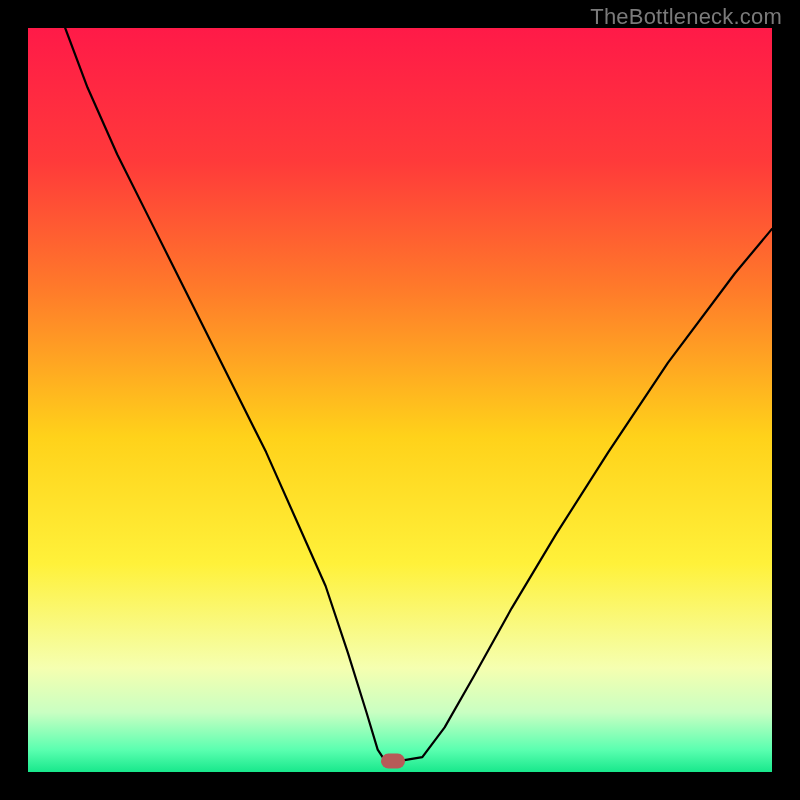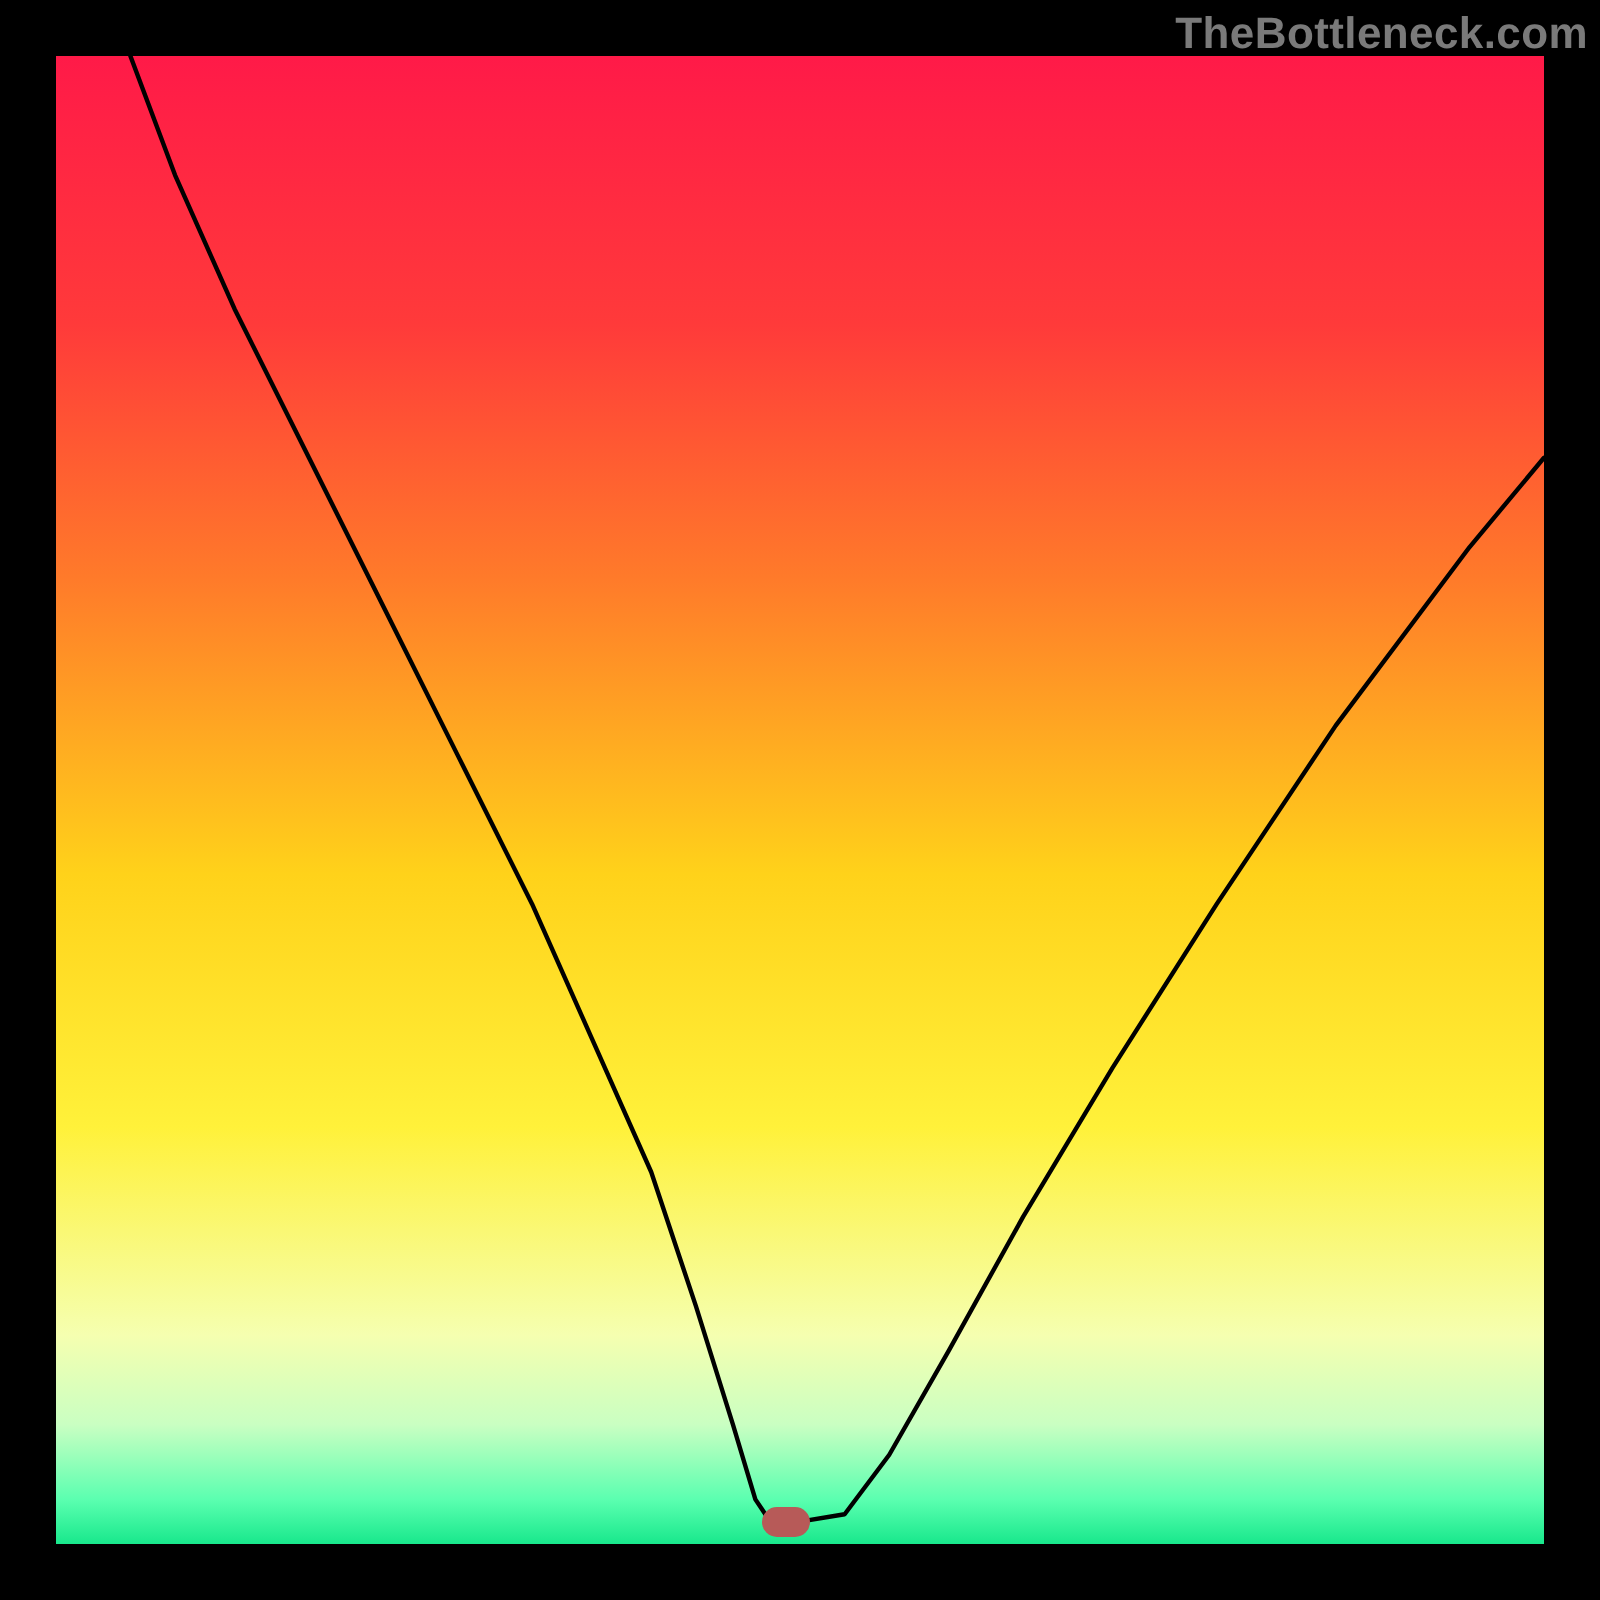--- a/index.html
+++ b/index.html
@@ -13,24 +13,24 @@
   }
   .frame {
     position: relative;
     width: 800px;
     height: 800px;
     background: #000;
   }
   .watermark {
     position: absolute;
     top: 4px;
-    right: 6px;
+    right: 18px;
     color: #7a7a7a;
     font-size: 22px;
-    font-weight: 700;
+    font-weight: 400;
     letter-spacing: 0.2px;
     z-index: 5;
   }
   .plot-area {
     position: absolute;
     left: 28px;
     top: 28px;
     width: 744px;
     height: 744px;
     overflow: hidden;

